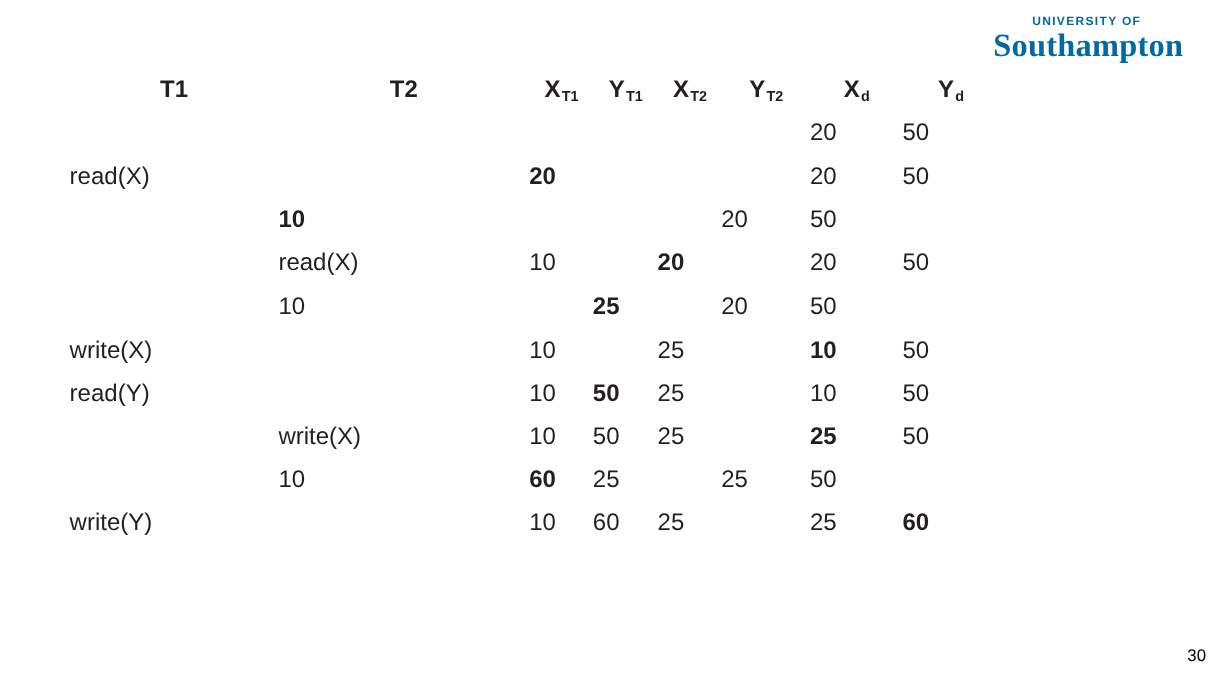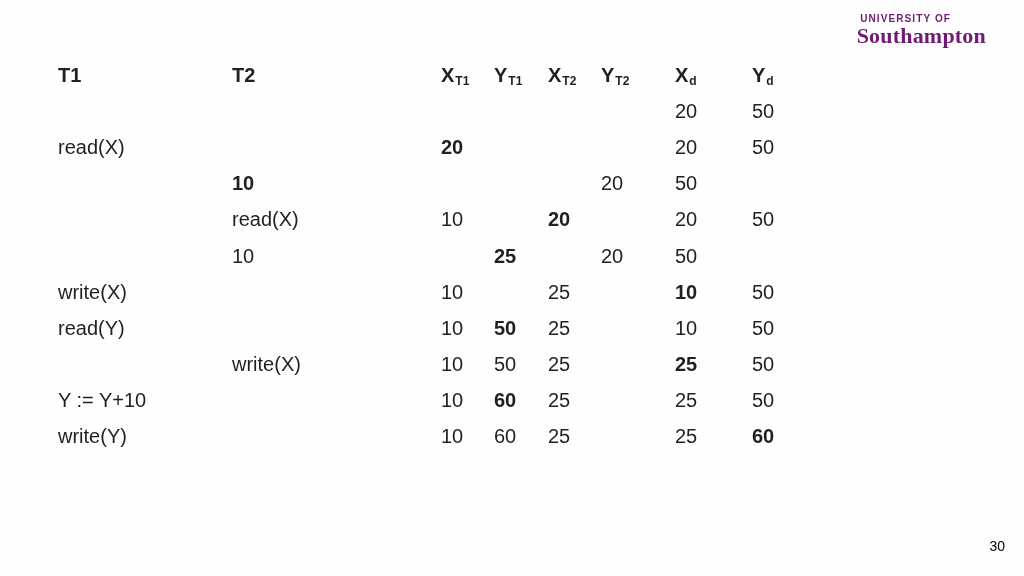--- a/index.html
+++ b/index.html
@@ -23,21 +23,21 @@
   }
   .logo-top {
     font-size: 10px;
     font-weight: 700;
     letter-spacing: 1.1px;
     padding-right: 35px;
     line-height: 1.1;
   }
   .logo-main {
     font-family: "Liberation Serif", serif;
-    font-size: 22px;
+    font-size: 27px;
     font-weight: 600;
     line-height: 1.05;
     letter-spacing: 0.2px;
   }
 
   
   .schedule {
     position: absolute;
     left: 58px;
     top: 57px;
@@ -46,21 +46,21 @@
     display: grid;
     grid-template-columns: 174px 209px 53px 54px 53px 74px 77px 80px;
     height: 36.2px;
     align-items: center;
   }
   .cell {
     font-size: 20px;
     white-space: nowrap;
     text-align: left;
   }
-  .row.header .cell { font-weight: 700; }
+  .row.header .cell { font-weight: 700; text-align: center; }
   .cell.bold { font-weight: 700; }
   .cell sub {
     font-size: 12px;
     font-weight: 700;
     vertical-align: baseline;
     position: relative;
     top: 0.32em;
     left: 1px;
   }
 
@@ -69,21 +69,21 @@
     position: absolute;
     top: 538px;
     right: 19px;
     font-size: 14px;
     color: #000000;
   }
 </style>
 </head>
 <body>
 
-<div class="logo" style="color: #701a75;">
+<div class="logo" style="color: #0369a1;">
   <div class="logo-top">UNIVERSITY OF</div>
   <div class="logo-main">Southampton</div>
 </div>
 
 <div class="schedule">
     <div class="row header">
       <div class="cell"><span>T1</span></div>
       <div class="cell"><span>T2</span></div>
       <div class="cell"><span>X</span><sub>T1</sub></div>
       <div class="cell"><span>Y</span><sub>T1</sub></div>
@@ -164,21 +164,20 @@
       <div class="cell"></div>
       <div class="cell">write(X)</div>
       <div class="cell">10</div>
       <div class="cell">50</div>
       <div class="cell">25</div>
       <div class="cell"></div>
       <div class="cell bold">25</div>
       <div class="cell">50</div>
     </div>
     <div class="row">
-      <div class="cell">Y := Y+10</div>
       <div class="cell"></div>
       <div class="cell">10</div>
       <div class="cell bold">60</div>
       <div class="cell">25</div>
       <div class="cell"></div>
       <div class="cell">25</div>
       <div class="cell">50</div>
     </div>
     <div class="row">
       <div class="cell">write(Y)</div>

